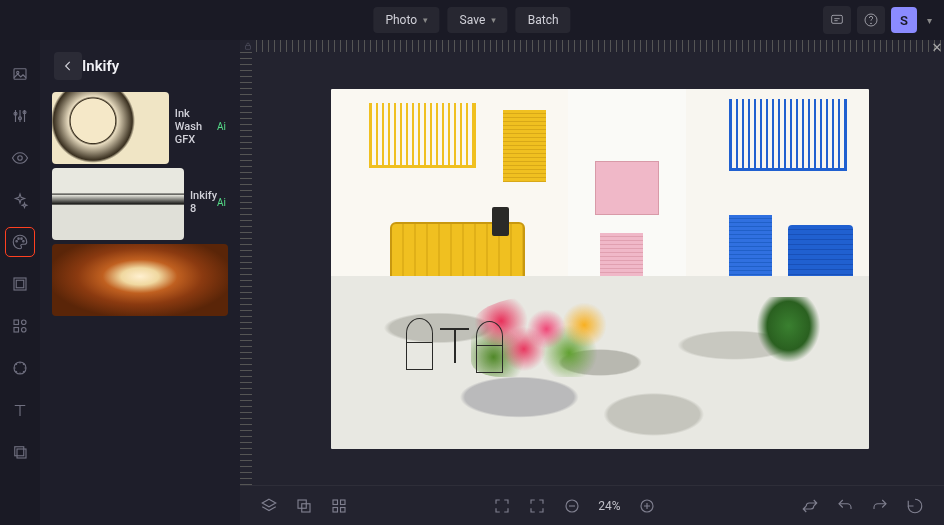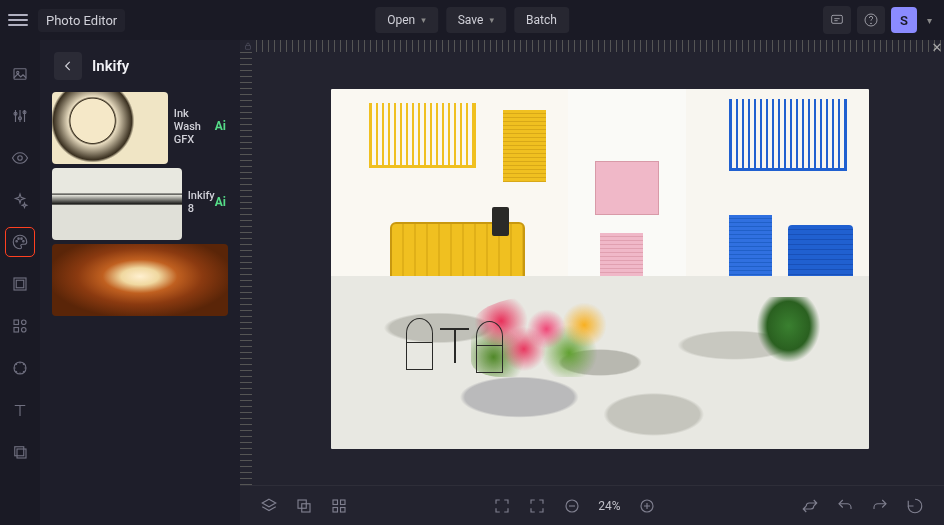--- a/index.html
+++ b/index.html
@@ -19,29 +19,29 @@
 .user-chev{color:#888;font-size:10px;padding:0 4px;cursor:pointer}
 
 .main{display:flex;height:calc(525px - 40px)}
 .tool-rail{width:40px;display:flex;flex-direction:column;padding-top:20px;gap:14px;align-items:center}
 .tool-item{width:28px;height:28px;display:flex;align-items:center;justify-content:center;cursor:pointer;border-radius:4px}
 .tool-item svg{width:18px;height:18px;stroke:#707080;fill:none;stroke-width:1.5}
 .tool-item.active{outline:1.5px solid #ff4020}
 
 .side-panel{width:200px;background:#1e1e2a;display:flex;flex-direction:column;overflow-y:auto}
 .side-panel::-webkit-scrollbar{width:0}
-.panel-hdr{display:flex;align-items:center;gap:10px;padding:12px 14px;position:sticky;top:0;background:#1e1e2a;z-index:2}
+.panel-hdr{display:flex;align-items:center;padding:12px 14px;position:sticky;top:0;background:#1e1e2a;z-index:2}
 .back-btn{width:28px;height:28px;border-radius:4px;background:rgba(255,255,255,0.06);display:flex;align-items:center;justify-content:center;cursor:pointer}
 .panel-title{font-size:15px;font-weight:600;color:#f0f0f5}
 .effect-list{padding:0 12px 12px;display:flex;flex-direction:column;gap:4px}
 .effect-card{display:flex;flex-direction:row;gap:4px}
 .effect-thumb{width:100%;height:72px;border-radius:4px;background:#333;overflow:hidden;cursor:pointer;position:relative}
 .effect-label-row{display:flex;align-items:center;justify-content:space-between;padding:2px 2px 6px}
 .effect-label{font-size:11px;color:#d0d0d8;font-weight:500}
-.ai-tag{font-size:12px;color:#55dd88;font-weight:700}
+.ai-tag{font-size:10px;color:#55dd88;font-weight:400}
 
 .canvas-area{flex:1;display:flex;flex-direction:column;background:#23232f;position:relative}
 .ruler-corner{position:absolute;left:0;top:0;width:16px;height:12px;display:flex;align-items:center;justify-content:center;z-index:2}
 .ruler-corner svg{width:10px;height:10px;stroke:#707080;fill:none}
 .ruler-top{height:12px;margin-left:16px;background:repeating-linear-gradient(to right,#555 0,#555 1px,transparent 1px,transparent 6px);position:relative}
 .ruler-side{position:absolute;left:0;top:12px;width:12px;bottom:40px;background:repeating-linear-gradient(to bottom,#555 0,#555 1px,transparent 1px,transparent 6px)}
 .canvas-close{position:absolute;right:0;top:0;width:14px;height:14px;display:flex;align-items:center;justify-content:center;cursor:pointer;color:#aaa;font-size:13px;z-index:3}
 .canvas-viewport{flex:1;margin-left:16px;display:flex;align-items:center;justify-content:center;overflow:hidden}
 .canvas-img{width:538px;height:360px;background:#fff;border-radius:2px;overflow:hidden;position:relative}
 
@@ -80,31 +80,23 @@
 .chair:before{content:"";position:absolute;left:0;right:0;top:45%;height:1.5px;background:#2a2a28}
 .chair1{left:0;top:10%}
 .chair2{right:0;top:15%}
 .table{position:absolute;left:35%;top:25%;width:30%;height:60%;border-top:2px solid #2a2a28}
 .table:before{content:"";position:absolute;left:48%;top:0;width:2px;height:90%;background:#2a2a28}
 </style>
 </head>
 <body>
 
 <div class="topbar">
-  <div class="topbar-left">
-    <div class="hamburger-btn">
-        <span></span>
-        <span></span>
-        <span></span>
-      </div>
-    <div class="app-title">Photo Editor</div>
-  </div>
   <div class="topbar-center">
     <button class="dropdown-btn">
-        <span>Open</span>
+        <span>Photo</span>
         <span class="chev">▾</span>
       </button>
     <button class="dropdown-btn">
         <span>Save</span>
         <span class="chev">▾</span>
       </button>
     <button class="dropdown-btn">
         <span>Batch</span>
       </button>
   </div>

